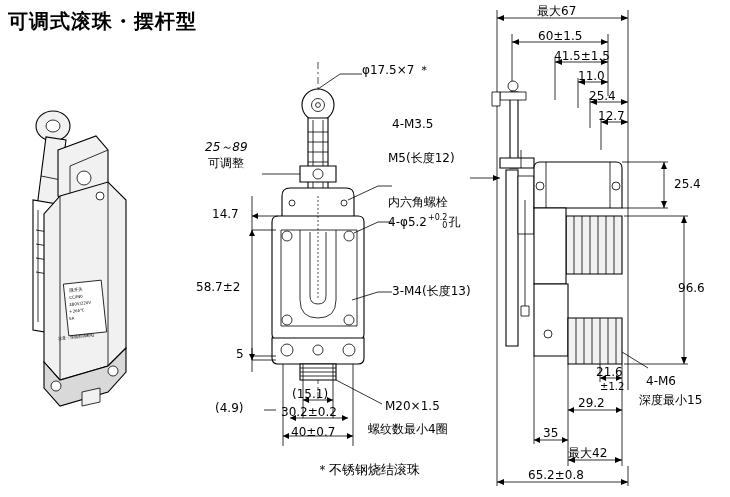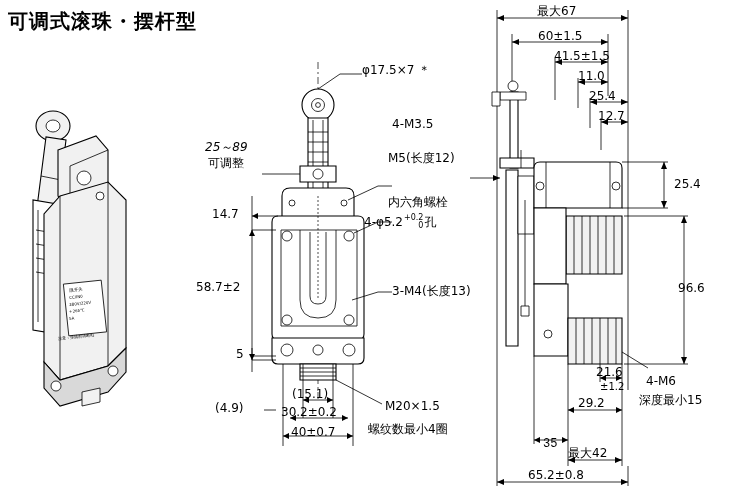--- a/index.html
+++ b/index.html
@@ -279,42 +279,43 @@
   <div class="lbl" style="left:236px;top:348px;">5</div>
   <div class="lbl" style="left:215px;top:402px;">(4.9)</div>
   <div class="lbl" style="left:292px;top:388px;">(15.1)</div>
   <div class="lbl" style="left:281px;top:406px;">30.2±0.2</div>
   <div class="lbl" style="left:291px;top:426px;">40±0.7</div>
 
   <div class="lbl" style="left:392px;top:118px;">4-M3.5</div>
   <div class="lbl cjk" style="left:388px;top:152px;">M5(长度12)</div>
   <div class="lbl cjk" style="left:388px;top:172px;margin-top:24px;">内六角螺栓</div>
 
-  <div class="lbl" style="left:364px;top:214px;">
+  <div class="lbl" style="left:364px;top:214px;padding-left:24px;">
     <span>4-φ5.2</span><span style="display:inline-block;vertical-align:middle;font-size:8px;line-height:1.05;text-align:right;margin:0 1px;">
       <span style="display:block;">+0.2</span>
       <span style="display:block;">0</span>
     </span><span>孔</span>
   </div>
 
   <div class="lbl cjk" style="left:392px;top:285px;">3-M4(长度13)</div>
   <div class="lbl" style="left:385px;top:400px;font-size:12px;">M20×1.5</div>
   <div class="lbl cjk" style="left:368px;top:423px;">螺纹数最小4圈</div>
 
+  <div class="lbl cjk" style="left:316px;top:463px;font-size:13px;">＊不锈钢烧结滚珠</div>
 
   <div class="lbl cjk" style="left:537px;top:5px;">最大67</div>
   <div class="lbl" style="left:538px;top:30px;">60±1.5</div>
   <div class="lbl" style="left:554px;top:50px;">41.5±1.5</div>
   <div class="lbl" style="left:578px;top:70px;">11.0</div>
   <div class="lbl" style="left:589px;top:90px;">25.4</div>
   <div class="lbl" style="left:598px;top:110px;">12.7</div>
   <div class="lbl" style="left:674px;top:178px;">25.4</div>
   <div class="lbl" style="left:678px;top:282px;">96.6</div>
   <div class="lbl" style="left:596px;top:366px;">21.6</div>
   <div class="lbl" style="left:600px;top:381px;font-size:10px;">±1.2</div>
   <div class="lbl" style="left:578px;top:397px;">29.2</div>
-  <div class="lbl" style="left:543px;top:438px;font-family:Liberation Mono, monospace;">35</div>
+  <div class="lbl" style="left:543px;top:427px;">35</div>
   <div class="lbl cjk" style="left:568px;top:447px;">最大42</div>
   <div class="lbl" style="left:528px;top:469px;">65.2±0.8</div>
   <div class="lbl" style="left:646px;top:375px;">4-M6</div>
   <div class="lbl cjk" style="left:639px;top:394px;">深度最小15</div>
 
 </div>
 
 </body></html>

